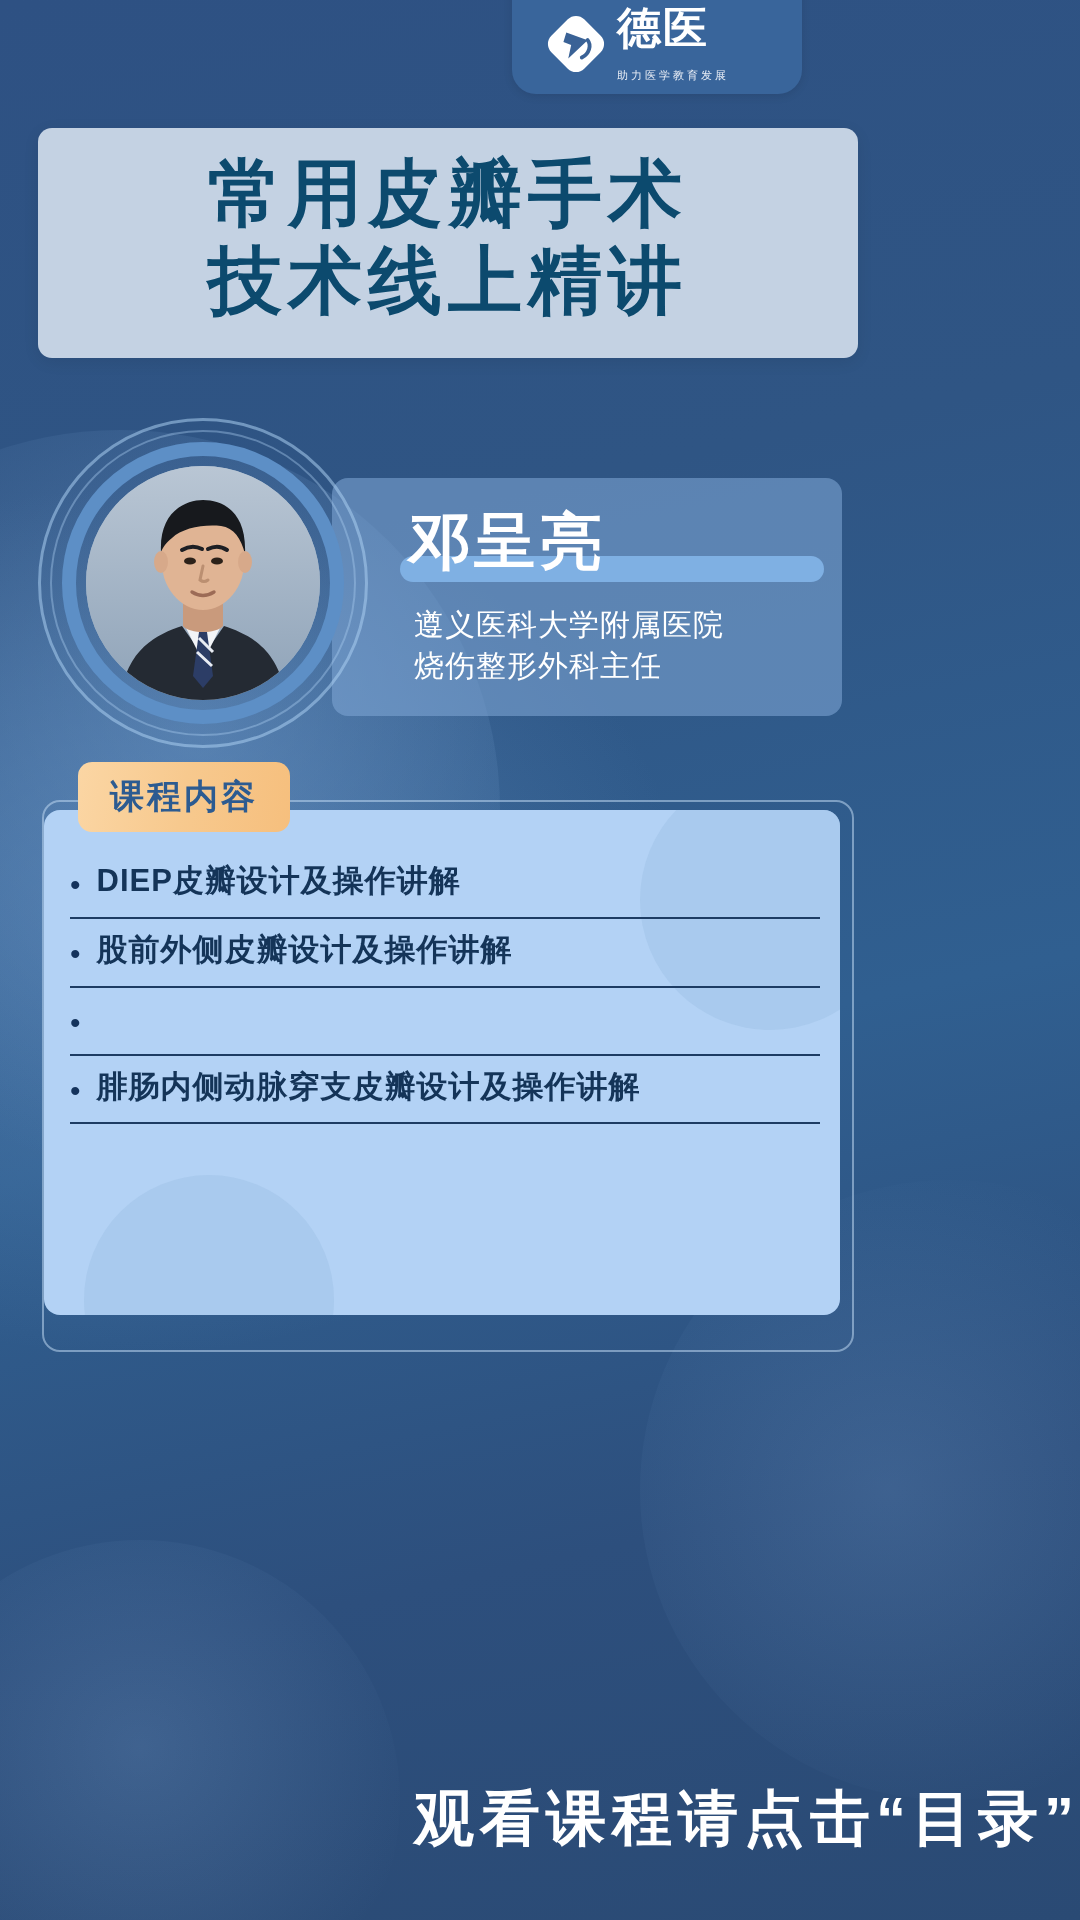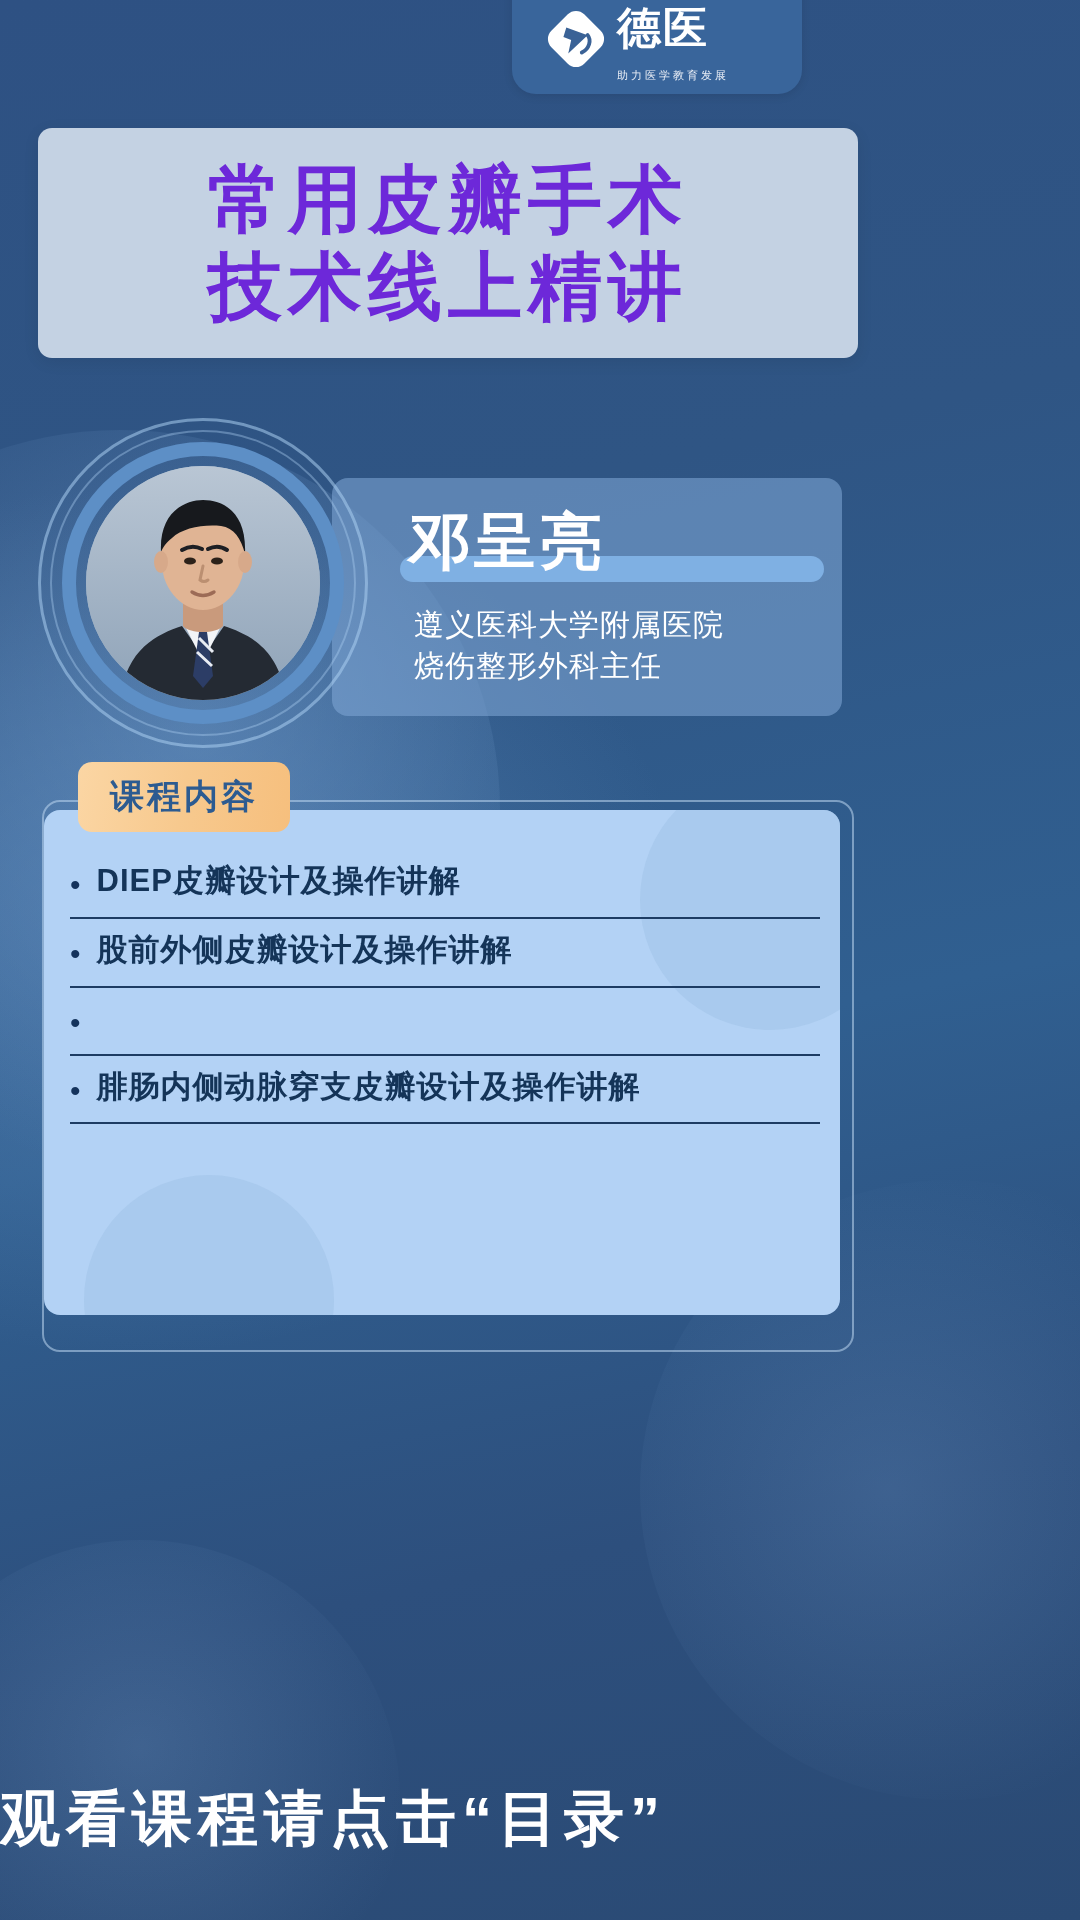--- a/index.html
+++ b/index.html
@@ -31,21 +31,21 @@
   .logo-plate {
     position:absolute; left:512px; top:-42px;
     width:290px; height:136px;
     background:#39659b;
     border-radius:0 0 24px 24px;
     box-shadow:0 2px 10px rgba(0,0,0,0.10);
   }
   .logo-row {
     position:absolute; left:545px; top:8px;
     width:240px; height:72px;
-    display:flex; gap:10px;
+    display:flex; align-items:center; gap:10px;
   }
   .logo-mark { width:62px; height:62px; flex:0 0 auto; }
   .logo-text { display:flex; flex-direction:column; justify-content:center; }
   .logo-name {
     font-size:44px; font-weight:bold; color:#ffffff;
     letter-spacing:2px; line-height:1.05;
   }
   .logo-tag {
     font-size:11px; color:#e9eef6; letter-spacing:3px;
     margin-top:17px; text-align:right;
@@ -55,23 +55,24 @@
   .title-card {
     position:absolute; left:38px; top:128px;
     width:820px; height:230px;
     background:#c4d2e3;
     border-radius:14px;
     display:flex; flex-direction:column;
     align-items:center; justify-content:center;
     box-shadow:0 4px 16px rgba(0,0,0,0.08);
   }
   .title-line {
-    font-size:74px; font-weight:bold; color:#6d28d9;
+    font-size:74px; font-weight:bold; color:#0c4a6e;
     letter-spacing:6px; line-height:1.18;
     white-space:nowrap;
+    font-family:Liberation Mono, monospace;
   }
 
   
   .speaker-card {
     position:absolute; left:332px; top:478px;
     width:510px; height:238px;
     background:rgba(125,165,212,0.58);
     border-radius:16px;
   }
   .avatar-wrap {
@@ -154,21 +155,21 @@
     padding-top:8px; flex:0 0 auto;
   }
   .course-text {
     font-size:31px; font-weight:bold; color:#143458;
     letter-spacing:1px; line-height:1.25;
   }
 
   
   .footer {
     position:absolute; left:0; bottom:60px;
-    width:1080px; text-align:left;
+    width:1080px; text-align:right;
   }
   .footer-text {
     font-size:60px; font-weight:bold; color:#ffffff;
     letter-spacing:6px;
   }
 </style>
 </head>
 <body>
 
 <div id="poster">

